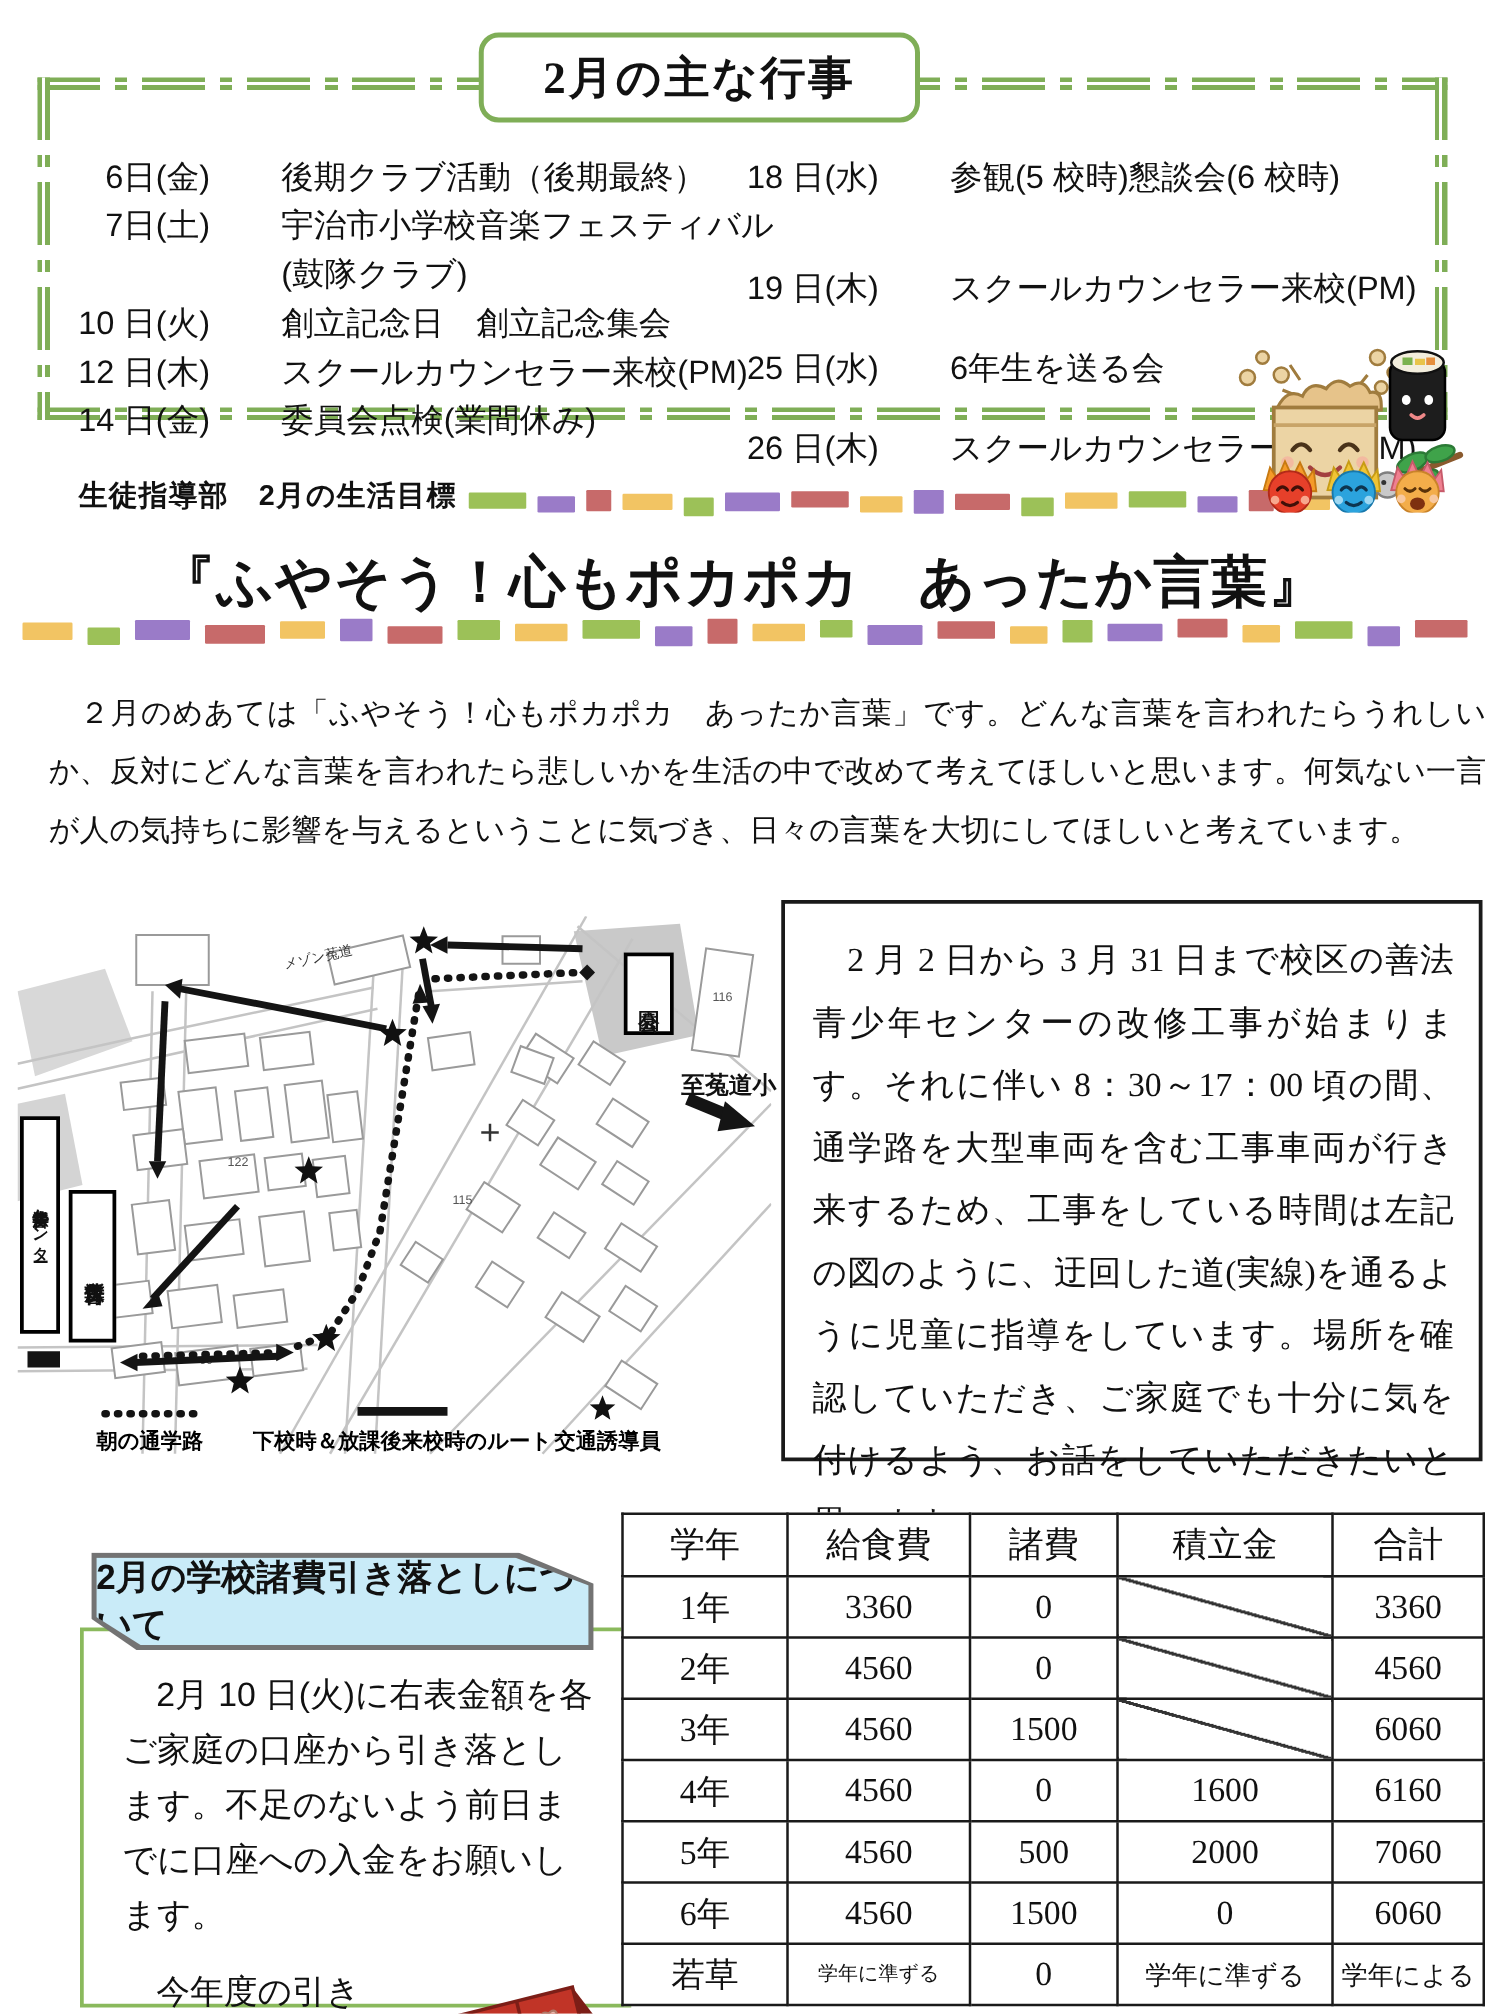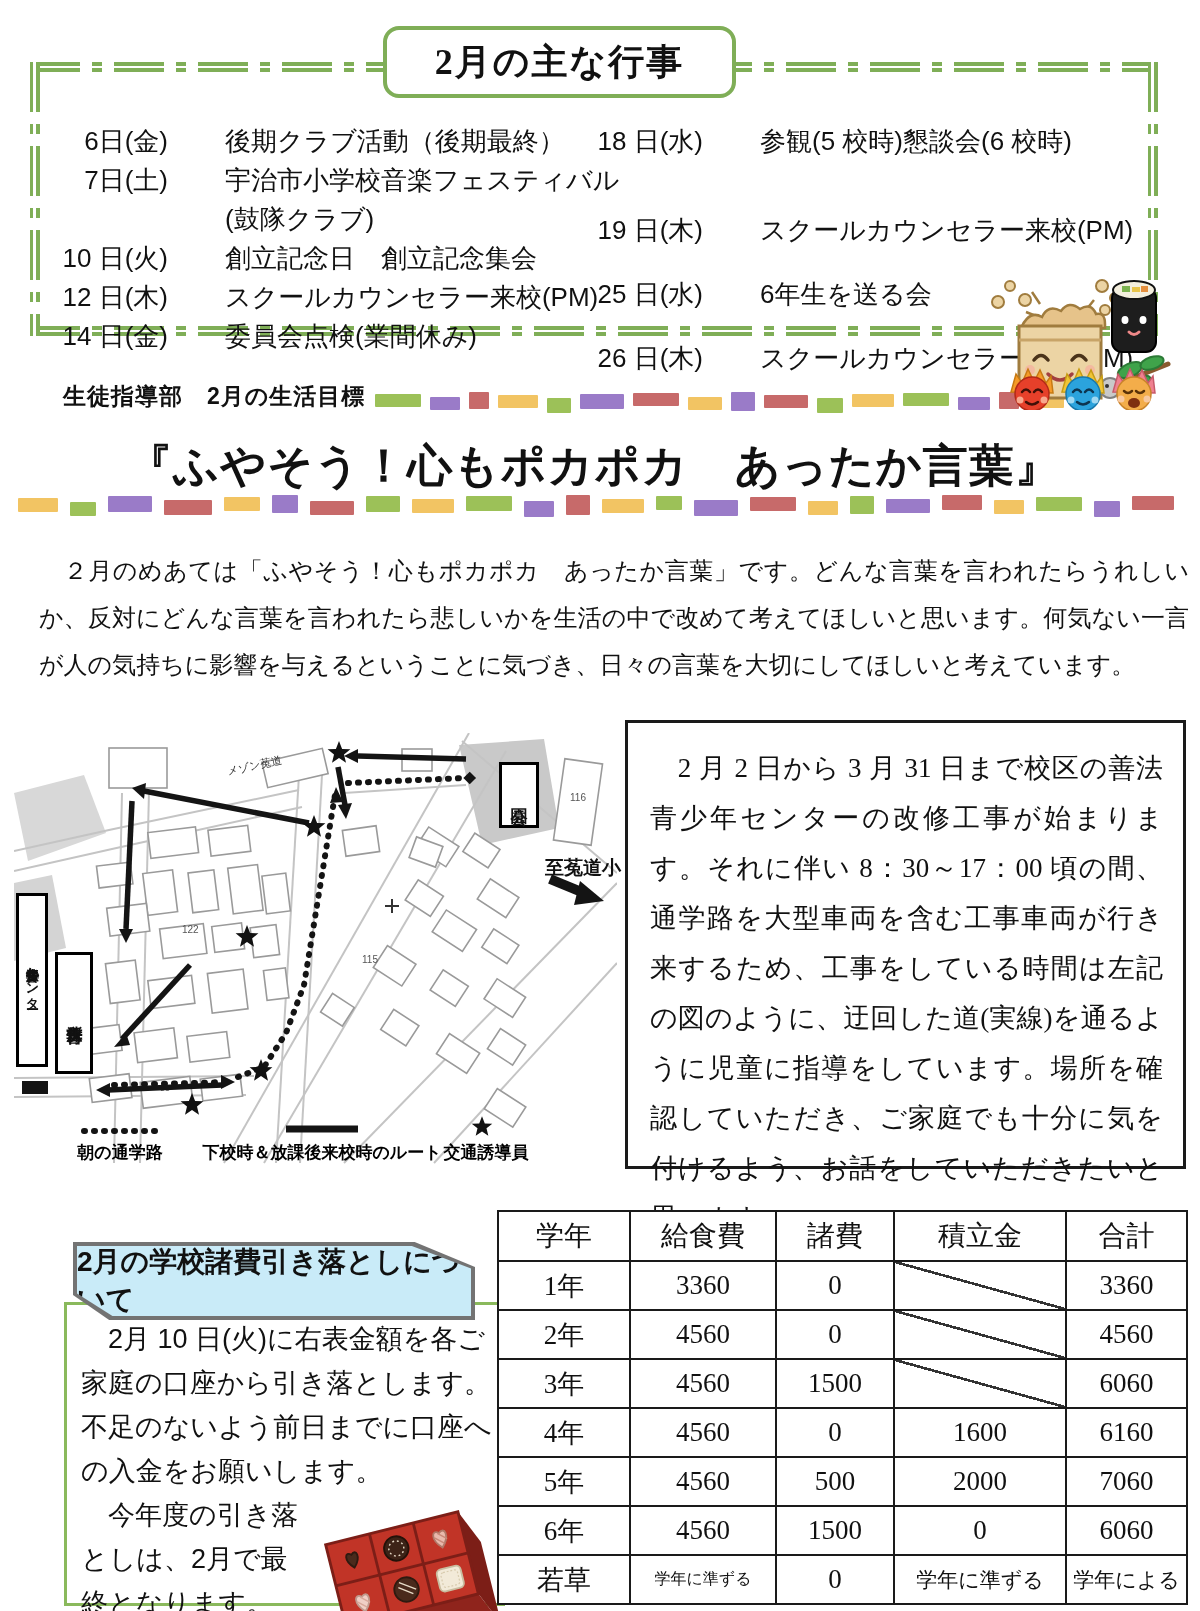--- a/index.html
+++ b/index.html
@@ -46,21 +46,21 @@
 
   
   .banner{left:73px;top:1203px;width:402px;height:78px;z-index:3;
      clip-path:polygon(0 0,85% 0,100% 32%,100% 100%,9% 100%,0 68%);background:#737373;margin-top:39px;}
   .banner-inner{position:absolute;left:4px;top:4px;right:4px;bottom:4px;
      clip-path:polygon(0 0,85% 0,100% 32%,100% 100%,9% 100%,0 68%);background:#c9ebf8;
      display:flex;align-items:center;justify-content:center;font-size:28px;font-weight:bold;}
 
   .green-box{left:64px;top:1302px;width:411px;height:280px;border:3px solid #8ab95c;padding:12px 10px 6px 14px;
      font-size:27px;line-height:44px;}
-  .green-box p{margin:0;}
+  .green-box p{margin:17px;}
   .choc-float{float:right;width:196px;height:188px;margin:-8px -8px 0 2px;}
 
   .fees-table{left:497px;top:1210px;border-collapse:collapse;background:#fff;
      font-family:"Liberation Serif",serif;}
   .fees-table th,.fees-table td{border:2.5px solid #1a1a1a;text-align:center;padding:0;font-family:Liberation Serif, serif;}
   .fees-table th{font-size:28px;font-weight:normal;height:48px;}
   .fees-table td{font-size:27px;height:47px;}
   .fees-table .c0{width:130px;} .fees-table .c1{width:144px;} .fees-table .c2{width:116px;}
   .fees-table .c3{width:170px;} .fees-table .c4{width:119px;}
   .fees-table td.slash{background-image:linear-gradient(to top right,

